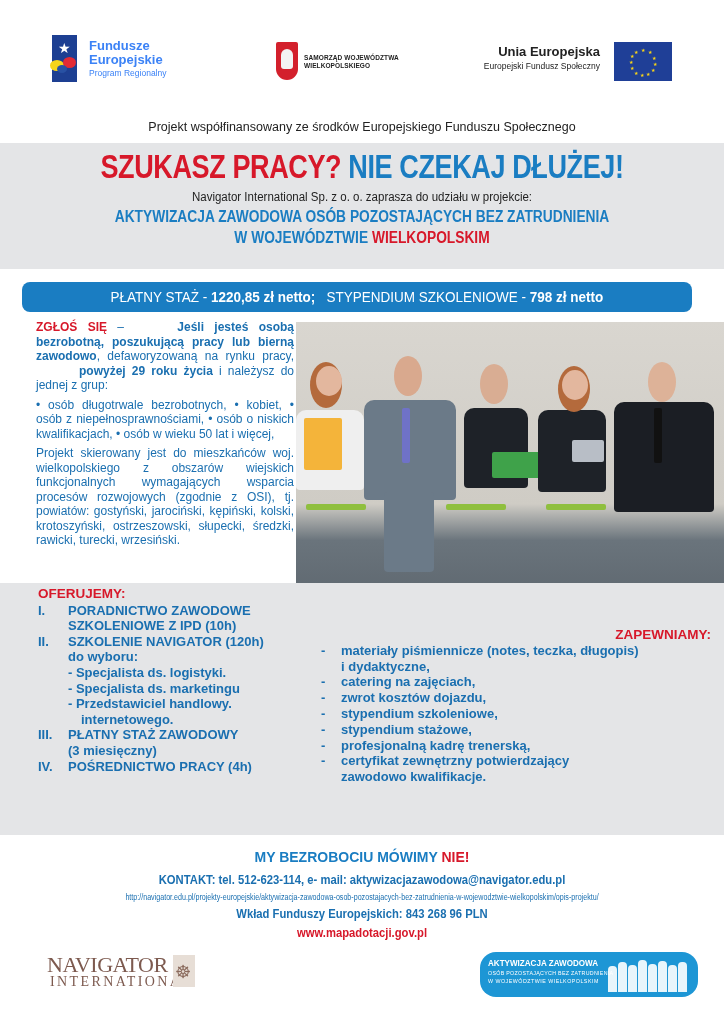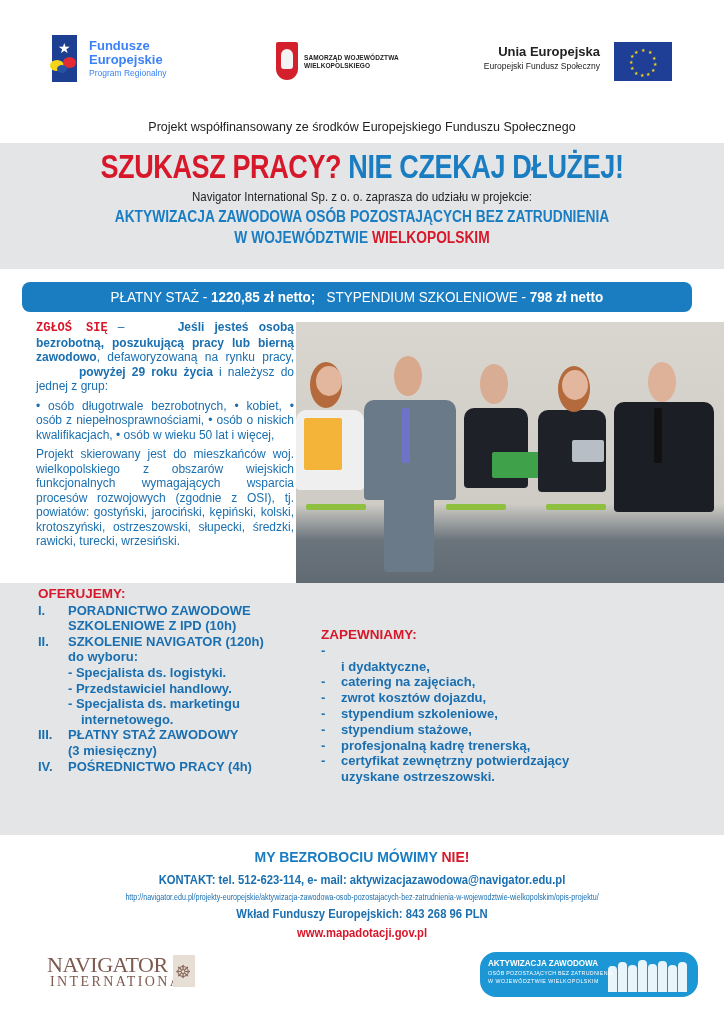--- a/index.html
+++ b/index.html
@@ -42,42 +42,42 @@
   .project-title .red { color: #d7182a; }
 
   
   .stipend-bar { left: 22px; top: 282px; width: 670px; height: 30px; background: #1a7dc2; border-radius: 8px; color: #fff; text-align: center; font-size: 15px; line-height: 30px; white-space: nowrap; }
   .stipend-bar .inner { display: inline-block; transform: scaleX(0.9); }
   .stipend-bar b { font-weight: bold; }
 
   
   .intro { left: 36px; top: 320px; width: 258px; font-size: 12px; line-height: 14.5px; text-align: justify; color: #1a6fb0; }
   .intro p { margin-bottom: 5px; }
-  .intro .red { color: #d7182a; font-weight: bold; font-family: Liberation Mono, monospace; }
+  .intro .red { color: #d7182a; font-weight: bold; }
   .intro b { font-weight: bold; margin-left: 43px; }
 
   
   .photo { left: 296px; top: 322px; width: 428px; height: 280px; background: linear-gradient(180deg, #d9d6d0 0%, #cfccc5 65%, #6a747c 78%, #5e676f 100%); overflow: hidden; }
   .p-head { position: absolute; width: 26px; height: 30px; border-radius: 50%; background: #e3b79e; }
   .p-hair-red { background: #b46a3c; }
   .p-body { position: absolute; border-radius: 10px 10px 4px 4px; }
   .chair { position: absolute; height: 6px; background: #8fbf3e; border-radius: 2px; }
 
   
   .offer-band { left: 0; top: 583px; width: 724px; height: 252px; background: #e4e5e7; }
   .oferujemy { left: 38px; top: 586px; width: 280px; color: #1a6fb0; font-weight: bold; font-size: 13px; line-height: 15.6px; }
   .oferujemy .title { color: #d7182a; font-size: 13.5px; display: block; margin-bottom: 1px; }
   .o-row { display: flex; }
   .o-num { width: 30px; flex: none; }
   .o-text { flex: 1; }
   .o-sub { padding-left: 30px; }
   .o-sub2 { padding-left: 43px; }
 
   .zapewniamy { left: 321px; top: 627px; width: 390px; color: #1a6fb0; font-weight: bold; font-size: 13px; line-height: 15.8px; }
-  .zapewniamy .title { color: #d7182a; font-size: 13.5px; display: block; }
+  .zapewniamy .title { color: #d7182a; font-size: 13.5px; display: block; text-align: right; }
   .z-row { display: flex; }
   .z-dash { width: 20px; flex: none; }
 
   
   .slogan { left: 0; top: 843px; width: 724px; text-align: center; font-size: 14px; font-weight: bold; color: #1a7dc2; line-height: 28px; }
   .slogan .red { color: #d7182a; }
   .contact { left: 0; top: 872px; width: 724px; text-align: center; font-size: 12.5px; font-weight: bold; color: #1a6fb0; line-height: 16px; transform: scaleX(0.9); }
   .url { left: 0; top: 891px; width: 724px; text-align: center; font-size: 8.4px; color: #1a6fb0; line-height: 12px; white-space: nowrap; transform: scaleX(0.85); }
   .wklad { left: 0; top: 906px; width: 724px; text-align: center; font-size: 12.5px; font-weight: bold; color: #1a6fb0; line-height: 16px; transform: scaleX(0.9); }
   .mapa { left: 0; top: 925px; width: 724px; text-align: center; font-size: 12.5px; font-weight: bold; color: #d7182a; line-height: 16px; transform: scaleX(0.9); }
@@ -207,38 +207,38 @@
   <span class="title">OFERUJEMY:</span>
   <div class="o-row">
     <span class="o-num">I.</span>
     <span class="o-text"><span>PORADNICTWO ZAWODOWE</span><br><span>SZKOLENIOWE Z IPD (10h)</span></span>
   </div>
   <div class="o-row">
     <span class="o-num">II.</span>
     <span class="o-text"><span>SZKOLENIE NAVIGATOR (120h)</span><br><span>do wyboru:</span></span>
   </div>
   <div class="o-sub">- Specjalista ds. logistyki.</div>
+  <div class="o-sub">- Specjalista ds. marketingu</div>
   <div class="o-sub">- Przedstawiciel handlowy.</div>
-  <div class="o-sub">- Specjalista ds. marketingu</div>
   <div class="o-sub2">internetowego.</div>
   <div class="o-row">
     <span class="o-num">III.</span>
     <span class="o-text"><span>PŁATNY STAŻ ZAWODOWY</span><br><span>(3 miesięczny)</span></span>
   </div>
   <div class="o-row">
     <span class="o-num">IV.</span>
     <span class="o-text">POŚREDNICTWO PRACY (4h)</span>
   </div>
 </div>
 
 <div class="abs zapewniamy">
   <span class="title">ZAPEWNIAMY:</span>
   <div class="z-row">
       <span class="z-dash">-</span>
-      <span><br><span>i dydaktyczne,</span></span>
+      <span><span>materiały piśmiennicze (notes, teczka, długopis)</span><br><span>i dydaktyczne,</span></span>
     </div>
   <div class="z-row">
       <span class="z-dash">-</span>
       <span>catering na zajęciach,</span>
     </div>
   <div class="z-row">
       <span class="z-dash">-</span>
       <span>zwrot kosztów dojazdu,</span>
     </div>
   <div class="z-row">
@@ -248,21 +248,21 @@
   <div class="z-row">
       <span class="z-dash">-</span>
       <span>stypendium stażowe,</span>
     </div>
   <div class="z-row">
       <span class="z-dash">-</span>
       <span>profesjonalną kadrę trenerską,</span>
     </div>
   <div class="z-row">
       <span class="z-dash">-</span>
-      <span><span>certyfikat zewnętrzny potwierdzający</span><br><span>uzyskane ostrzeszowski.</span></span>
+      <span><span>certyfikat zewnętrzny potwierdzający</span><br><span>zawodowo kwalifikacje.</span></span>
     </div>
 </div>
 
 <div class="abs slogan">
   <span>MY BEZROBOCIU MÓWIMY </span><span class="red">NIE!</span>
 </div>
 <div class="abs contact">KONTAKT: tel. 512-623-114, e- mail: aktywizacjazawodowa@navigator.edu.pl</div>
 <div class="abs url">http://navigator.edu.pl/projekty-europejskie/aktywizacja-zawodowa-osob-pozostajacych-bez-zatrudnienia-w-wojewodztwie-wielkopolskim/opis-projektu/</div>
 <div class="abs wklad">Wkład Funduszy Europejskich: 843 268 96 PLN</div>
 <div class="abs mapa">www.mapadotacji.gov.pl</div>

